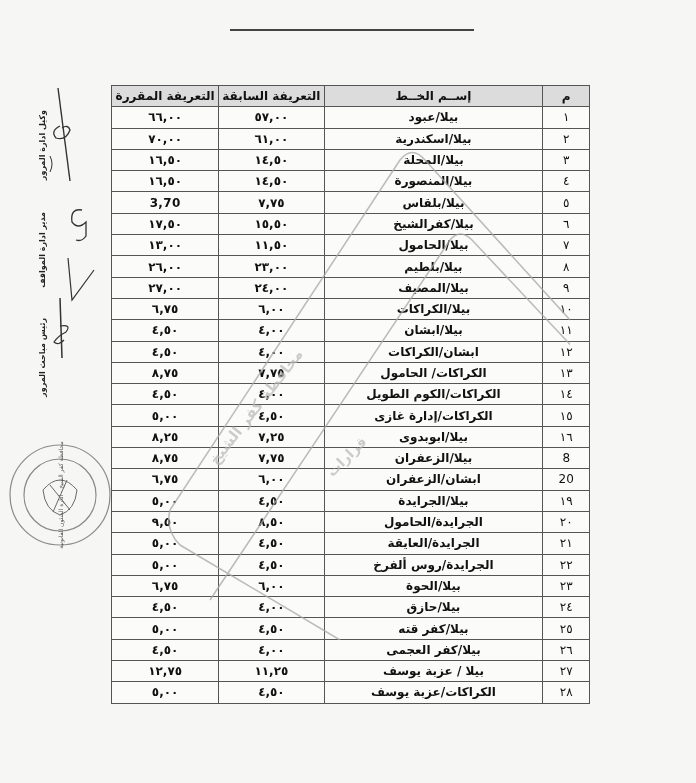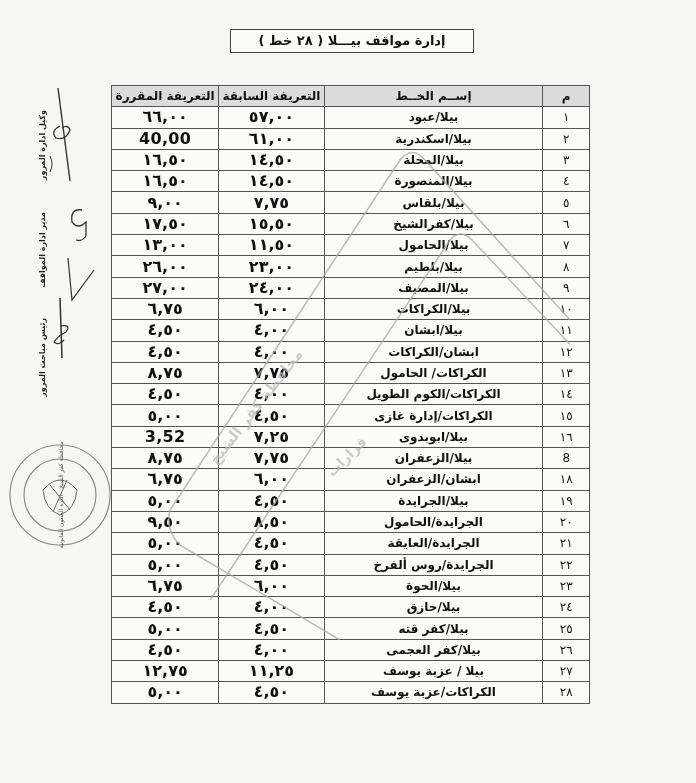--- a/index.html
+++ b/index.html
@@ -48,21 +48,21 @@
     line-height: 20px;
   }
   table.tariff th {
     background: #dcdcdc;
     font-size: 12px;
   }
   .col-idx { width: 46px; }
   .col-name { width: 220px; margin-top: 44px; }
   .col-prev { width: 105px; }
   .col-new { width: 107px; margin-top: 8px; }
-  td.num { font-weight: bold; font-size: 16px; letter-spacing: 0.3px; }
+  td.num { font-weight: bold; font-size: 12px; letter-spacing: 0.3px; }
   td.idx { font-weight: normal; }
   .side-label {
     position: absolute;
     writing-mode: vertical-rl;
     transform: rotate(180deg);
     font-size: 8px;
     font-weight: bold;
     color: #222;
     white-space: nowrap;
   }
@@ -76,21 +76,20 @@
   .seal {
     position: absolute;
     left: 5px; top: 440px;
     width: 110px; height: 110px;
   }
 </style>
 </head>
 <body>
 
 <div class="title-box">
-  <div class="title-line">إدارة مواقف بيـــلا  ( ٢٨ خط )</div>
 </div>
 
 <table class="tariff">
   <thead>
     <tr>
       <th class="col-idx">م</th>
       <th class="col-name">إســم الخــط</th>
       <th class="col-prev">التعريفة السابقة</th>
       <th class="col-new">التعريفة المقررة</th>
     </tr>
@@ -99,39 +98,39 @@
       <tr>
         <td class="idx">١</td>
         <td class="route">بيلا/عبود</td>
         <td class="num">٥٧,٠٠</td>
         <td class="num">٦٦,٠٠</td>
       </tr>
       <tr>
         <td class="idx">٢</td>
         <td class="route">بيلا/اسكندرية</td>
         <td class="num">٦١,٠٠</td>
-        <td class="num">40,00</td>
+        <td class="num">٧٠,٠٠</td>
       </tr>
       <tr>
         <td class="idx">٣</td>
         <td class="route">بيلا/المحلة</td>
         <td class="num">١٤,٥٠</td>
         <td class="num">١٦,٥٠</td>
       </tr>
       <tr>
         <td class="idx">٤</td>
         <td class="route">بيلا/المنصورة</td>
         <td class="num">١٤,٥٠</td>
         <td class="num">١٦,٥٠</td>
       </tr>
       <tr>
         <td class="idx">٥</td>
         <td class="route">بيلا/بلقاس</td>
         <td class="num">٧,٧٥</td>
-        <td class="num">٩,٠٠</td>
+        <td class="num">3,70</td>
       </tr>
       <tr>
         <td class="idx">٦</td>
         <td class="route">بيلا/كفرالشيخ</td>
         <td class="num">١٥,٥٠</td>
         <td class="num">١٧,٥٠</td>
       </tr>
       <tr>
         <td class="idx">٧</td>
         <td class="route">بيلا/الحامول</td>
@@ -183,30 +182,30 @@
       <tr>
         <td class="idx">١٥</td>
         <td class="route">الكراكات/إدارة غازى</td>
         <td class="num">٤,٥٠</td>
         <td class="num">٥,٠٠</td>
       </tr>
       <tr>
         <td class="idx">١٦</td>
         <td class="route">بيلا/ابوبدوى</td>
         <td class="num">٧,٢٥</td>
-        <td class="num">3,52</td>
+        <td class="num">٨,٢٥</td>
       </tr>
       <tr>
         <td class="idx">8</td>
         <td class="route">بيلا/الزعفران</td>
         <td class="num">٧,٧٥</td>
         <td class="num">٨,٧٥</td>
       </tr>
       <tr>
-        <td class="idx">١٨</td>
+        <td class="idx">20</td>
         <td class="route">ابشان/الزعفران</td>
         <td class="num">٦,٠٠</td>
         <td class="num">٦,٧٥</td>
       </tr>
       <tr>
         <td class="idx">١٩</td>
         <td class="route">بيلا/الجرايدة</td>
         <td class="num">٤,٥٠</td>
         <td class="num">٥,٠٠</td>
       </tr>

